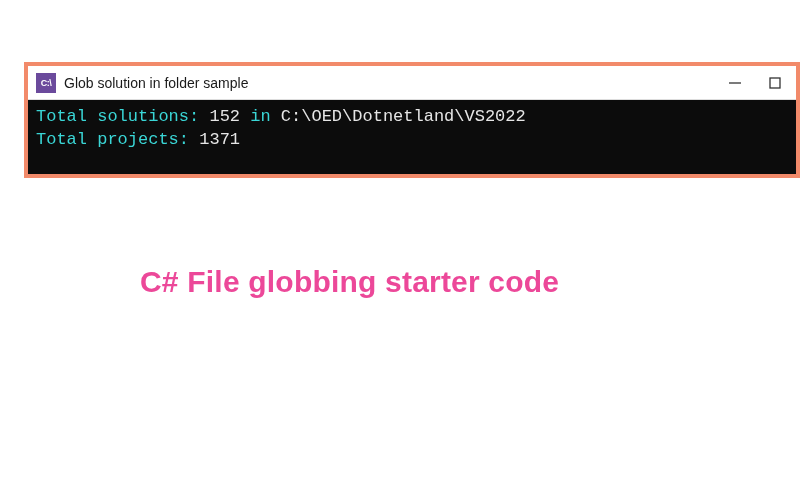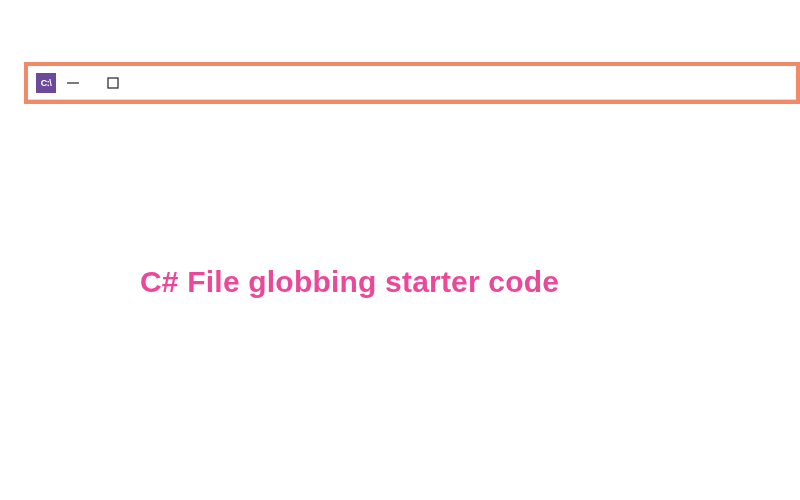--- a/index.html
+++ b/index.html
@@ -87,28 +87,33 @@
       color: #ec4899;
       letter-spacing: 0.2px;
     }
   </style>
 </head>
 <body>
 
 <div class="console-window">
   <div class="titlebar">
     <div class="app-icon">C:\</div>
+    <div class="title-text">Glob solution in folder sample</div>
     <div class="window-controls">
       <div class="win-btn">
         <svg width="14" height="14" viewBox="0 0 14 14">
             <line x1="1" y1="7" x2="13" y2="7" stroke="#333" stroke-width="1.3"></line>
           </svg>
       </div>
       <div class="win-btn">
         <svg width="12" height="12" viewBox="0 0 12 12">
             <rect x="1" y="1" width="10" height="10" fill="none" stroke="#333" stroke-width="1.3"></rect>
           </svg>
       </div>
     </div>
   </div>
+  <div class="console-body">
+    <div class="line"><span class="cyan">Total solutions: </span><span class="white">152</span><span class="cyan"> in </span><span class="white">C:\OED\Dotnetland\VS2022</span></div>
+    <div class="line"><span class="cyan">Total projects: </span><span class="white">1371</span></div>
+  </div>
 </div>
 
 <div class="caption">C# File globbing starter code</div>
 
 </body></html>

